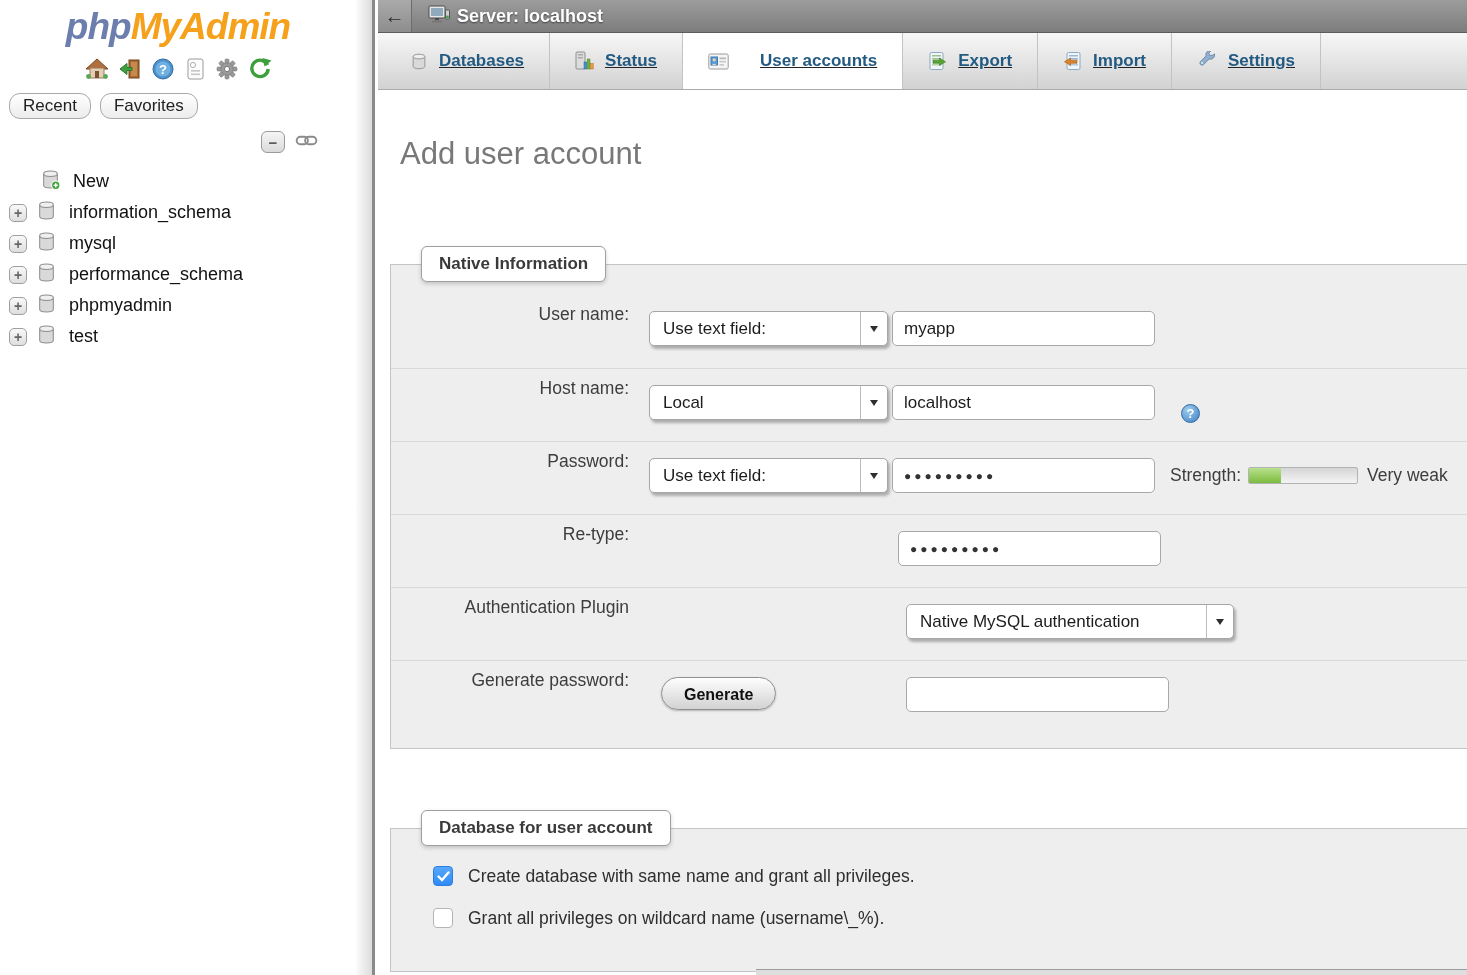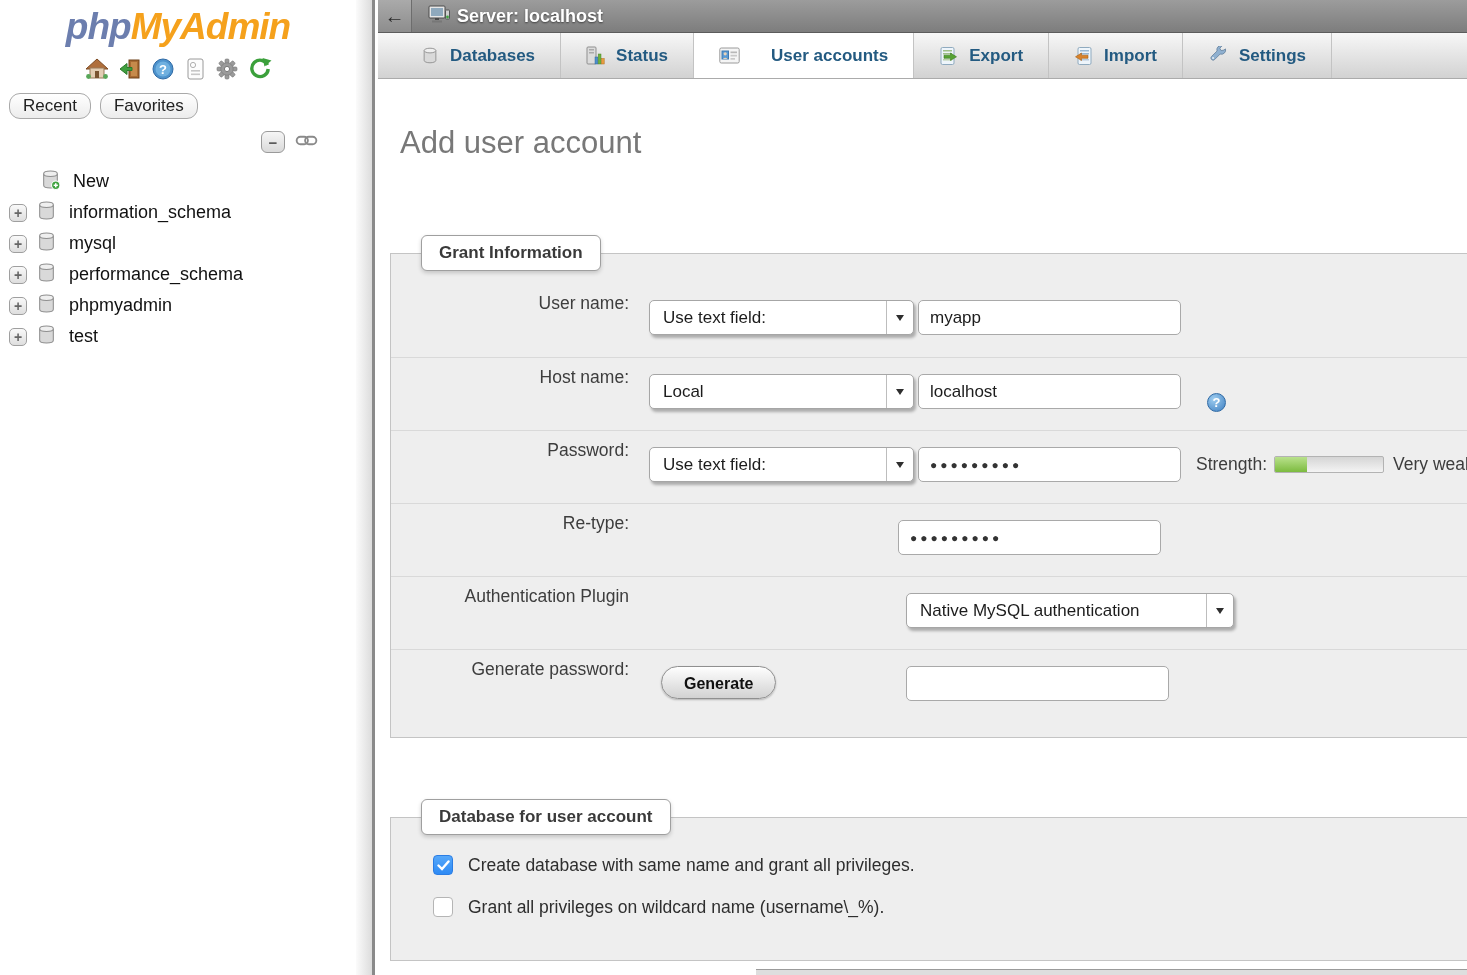--- a/index.html
+++ b/index.html
@@ -33,22 +33,22 @@
 
   
   .main { position:absolute; left:378px; top:0; width:1089px; height:975px; }
   .topbar { height:33px; display:flex; align-items:stretch;
      background:linear-gradient(#9c9c9c,#7d7d7d); border-bottom:1px solid #5c5c5c; }
   .back-btn { width:34px; background:linear-gradient(#aaaaaa,#8d8d8d); border-right:1px solid #6d6d6d;
      color:#2c2c2c; font-size:20px; display:flex; align-items:center; justify-content:center; cursor:pointer; }
   .server-info { display:flex; align-items:center; gap:7px; margin-left:16px; color:#fff;
      font-size:18px; font-weight:bold; text-shadow:0 1px 2px rgba(0,0,0,.55); cursor:pointer; }
 
-  .tabbar { height:46px; display:flex; background:linear-gradient(#f7f7f7,#d2d2d2);
-     border-bottom:1px solid #ababab; padding-left:18px; }
+  .tabbar { height:57px; display:flex; background:linear-gradient(#f7f7f7,#d2d2d2);
+     border-bottom:1px solid #ababab; padding-left:7px;text-decoration:underline; }
   .tab { display:flex; align-items:center; gap:11px; padding:0 25px; border-right:1px solid #c3c3c3;
      font-weight:bold; font-size:17px; color:#235a81; cursor:pointer; white-space:nowrap; }
   .tab.active { background:#fff;gap:31px; }
   .tab svg { display:block; }
 
   .content { padding-top:48px; }
   h1 { margin-left:22px; font-size:31px; font-weight:normal; color:#787878; line-height:1; }
 
   .fieldset { position:relative; margin-left:12px; width:1250px; background:#eee;
      border:1px solid #c4c4c4; border-right:none; }
@@ -56,21 +56,21 @@
   .fieldset.dbacct { margin-top:79px; height:144px; padding-top:26px; }
   .legend { position:absolute; top:-19px; left:30px; background:#fff; border:1px solid #9f9f9f;
      border-radius:6px; padding:7px 17px; font-weight:bold; font-size:17px; color:#3a3a3a;
      box-shadow:0 2px 4px rgba(0,0,0,.18); white-space:nowrap; }
 
   .frow { min-height:73px; display:flex; border-top:1px solid #d9d9d9; }
   .frow.first { border-top:none; }
   .flabel { width:238px; text-align:right; padding-top:9px; font-size:17.5px; color:#3d3d3d; flex:0 0 auto; }
   .fcontrols { display:flex; align-items:flex-start; padding-top:16px; margin-left:20px; }
 
-  .msel { width:265px; height:35px; background:#fff; border:1px solid #a6a6a6; border-radius:5px;
+  .msel { width:239px; height:35px; background:#fff; border:1px solid #a6a6a6; border-radius:5px;
      display:flex; align-items:center; padding-left:13px; font-size:17px; color:#1c1c1c; position:relative;
      box-shadow:2px 3px 3px rgba(0,0,0,.28); cursor:pointer; }
   .msel.wide { width:328px;text-align:center; }
   .arrowbox { position:absolute; right:0; top:0; bottom:0; width:27px; border-left:1px solid #bdbdbd;
      display:flex; align-items:center; justify-content:center; }
   .arrow-down { width:0; height:0; border-left:4px solid transparent; border-right:4px solid transparent;
      border-top:6px solid #2e2e2e; }
 
   .tinput { width:263px; height:35px; border:1px solid #a9a9a9; border-radius:5px; background:#fff;
      font-size:17px; padding:0 11px; color:#1c1c1c; margin-left:4px; font-family:"Liberation Sans",sans-serif; }
@@ -312,21 +312,21 @@
           </svg>
         </span>
       <span>Settings</span>
     </div>
   </div>
 
   <div class="content">
     <h1>Add user account</h1>
 
     <div class="fieldset login">
-      <div class="legend">Grant Information</div>
+      <div class="legend">Native Information</div>
 
       <div class="frow first">
         <div class="flabel">User name:</div>
         <div class="fcontrols">
           <div class="msel">
             <span>Use text field:</span>
             <span class="arrowbox">
                 <span class="arrow-down"></span>
               </span>
           </div>

